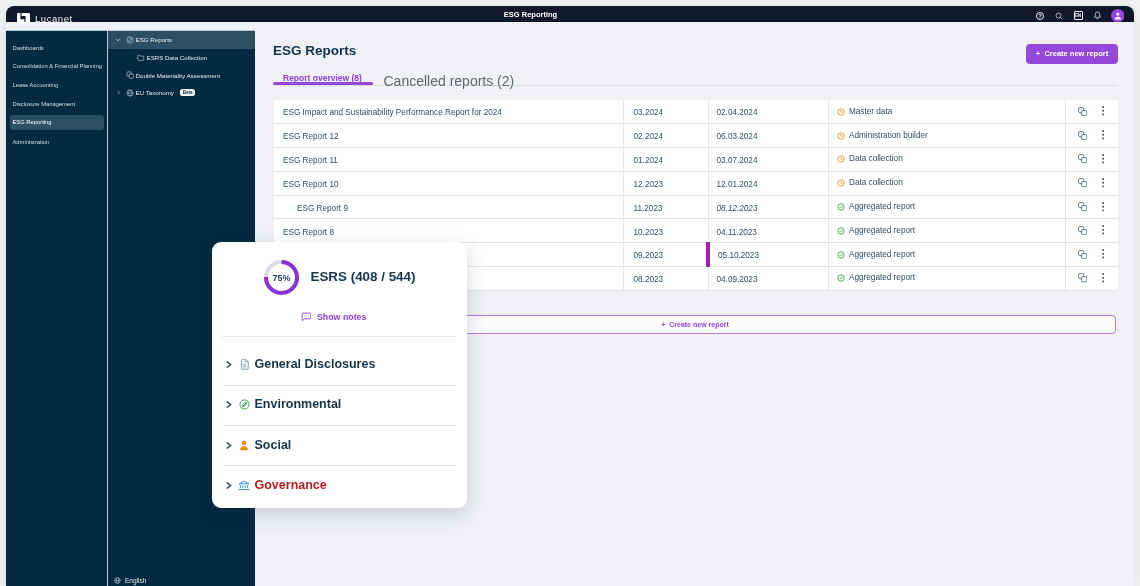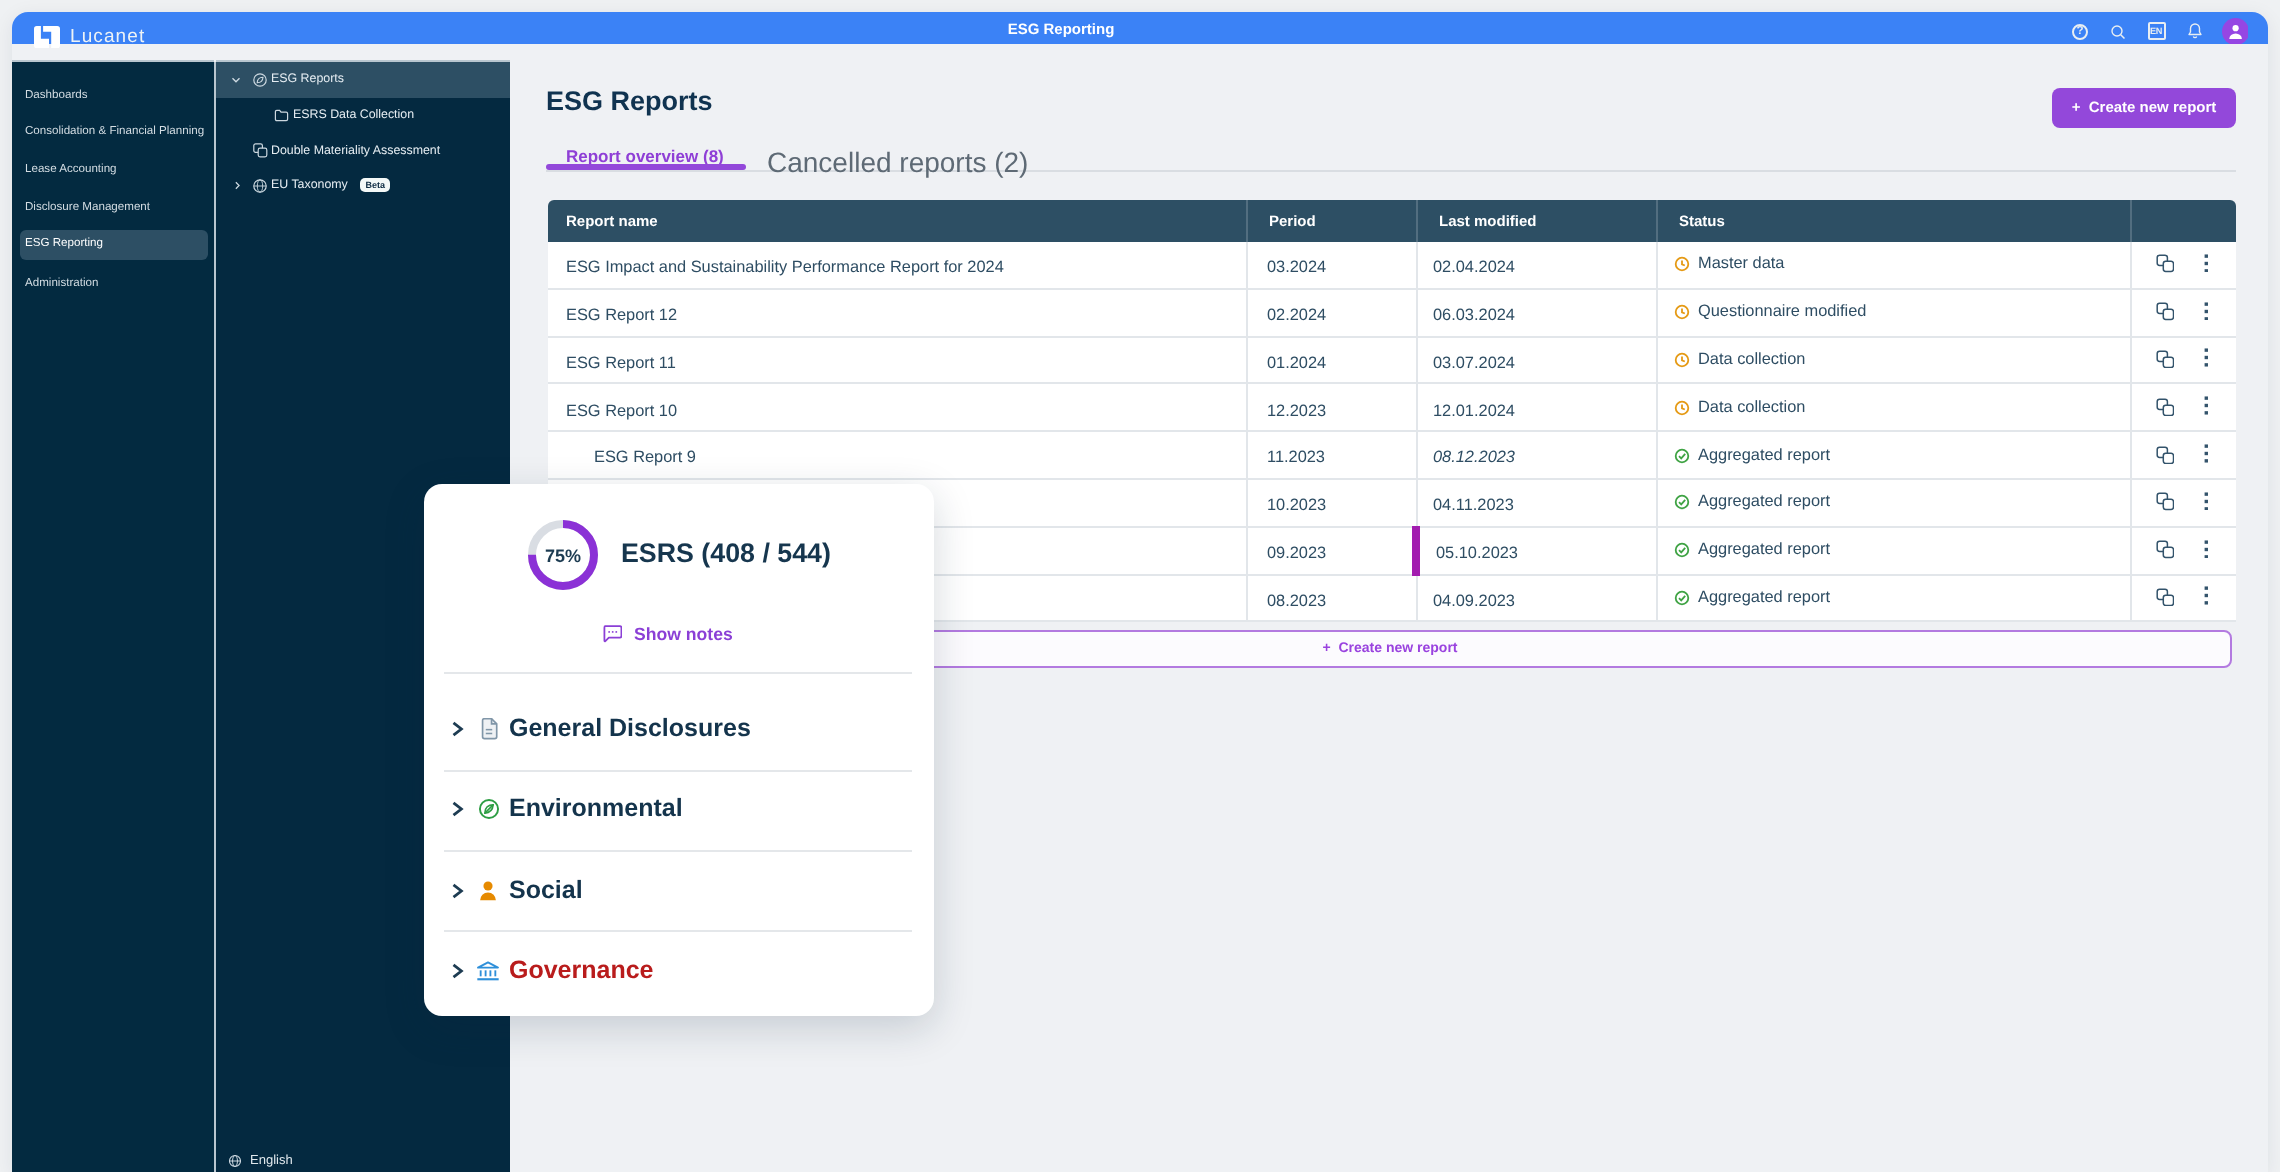--- a/index.html
+++ b/index.html
@@ -1,19 +1,19 @@
 <!DOCTYPE html>
 <html><head>
 <meta charset="utf-8">
 <style>
   * { margin:0; padding:0; box-sizing:border-box; }
   html,body { width:1140px; height:586px; overflow:hidden; background:#eff1f3; font-family:"Liberation Sans", sans-serif; }
   .abs { position:absolute; }
   #app { position:absolute; left:6px; top:6px; width:1128px; height:580px; border-radius:8px 8px 0 0; overflow:hidden; background:#eff1f4; box-shadow:0 2px 10px rgba(20,40,60,0.08); }
-  #topbar { position:absolute; left:0; top:0; width:1128px; height:16px; background:#3b82f6; }
+  #topbar { position:absolute; left:0; top:0; width:1128px; height:16px; background:#0f172a; }
   #col1 { position:absolute; left:0; top:24px; width:101px; height:556px; background:#032a40; border-top:1px solid #b9c6cf; }
   #tree { position:absolute; left:102px; top:24px; width:147px; height:556px; background:#042940; border-top:1px solid #b9c6cf; }
   #divider1 { position:absolute; left:101px; top:25px; width:1px; height:555px; background:#b9c6cf; }
   #main { position:absolute; left:249px; top:24px; width:879px; height:556px; background:#eff1f4; }
   .navitem { position:absolute; left:6.5px; white-space:nowrap; height:15px; line-height:15px; color:#d4dde3; font-size:5.8px; }
   .treetext { color:#e6edf2; font-size:6.2px; }
   svg { display:block; }
 </style>
 </head>
 <body>
@@ -100,31 +100,20 @@
   <div id="main">
     <div class="abs" style="left:18px;top:12.5px;font-size:13.5px;font-weight:bold;color:#103350;">ESG Reports</div>
     <div class="abs" style="left:771px;top:14px;width:92px;height:19.5px;background:#9348da;border-radius:4px;color:#fff;font-size:7.5px;font-weight:bold;text-align:center;line-height:19.5px;">+&nbsp;&nbsp;Create new report</div>
 
     <div class="abs" style="left:18px;top:32px;width:845px;height:24px;border-bottom:1px solid #d9dde2;"></div>
     <div class="abs" style="left:28px;top:42.5px;font-size:8.5px;font-weight:bold;color:#8f3fd6;">Report overview (8)</div>
     <div class="abs" style="left:18px;top:52.2px;width:100px;height:2.5px;background:#9348da;border-radius:2px;"></div>
     <div class="abs" style="left:128.5px;top:42.5px;font-size:14px;color:#5e6a75;">Cancelled reports (2)</div>
 
     <div class="abs" style="left:19px;top:70px;width:844px;">
-      <table style="width:844px;border-collapse:collapse;font-size:7.5px;color:#24425a;">
-        <tbody>
-            <tr style="background:#2d4f64;color:#fff;height:20.5px;font-weight:bold;">
-          <td style="width:349px;padding-left:9px;border-right:1px solid rgba(255,255,255,0.18);border-radius:3px 0 0 0;">Report name</td>
-          <td style="width:85px;padding-left:11px;border-right:1px solid rgba(255,255,255,0.18);">Period</td>
-          <td style="width:120px;padding-left:11px;border-right:1px solid rgba(255,255,255,0.18);">Last modified</td>
-          <td style="width:237px;padding-left:11px;border-right:1px solid rgba(255,255,255,0.18);">Status</td>
-          <td style="width:53px;border-radius:0 3px 0 0;"></td>
-        </tr>
-      </tbody>
-        </table>
       <div id="tbody">
           <table style="width:844px;border-collapse:collapse;font-size:8.2px;color:#2e4d63;background:#fff;">
             <tbody>
               <tr style="height:23.8px;border-bottom:1px solid #e2e6ea;">
                 <td style="width:349px;padding-left:9px;padding-top:2.5px;border-right:1px solid #e2e6ea;">ESG Impact and Sustainability Performance Report for 2024</td>
                 <td style="width:85px;padding-left:10px;padding-top:2.5px;border-right:1px solid #e2e6ea;">03.2024</td>
                 <td style="width:120px;padding-left:8px;padding-top:2.5px;border-right:1px solid #e2e6ea;">02.04.2024</td>
                 <td style="width:237px;border-right:1px solid #e2e6ea;">
                   <div style="position:relative;height:10px;">
                     <span style="position:absolute;left:8px;top:0.5px;"><svg width="8" height="8" viewBox="0 0 16 16" style="display:inline-block;vertical-align:-1.5px">
@@ -155,21 +144,21 @@
               <tr style="height:23.8px;border-bottom:1px solid #e2e6ea;">
                 <td style="width:349px;padding-left:9px;padding-top:2.5px;border-right:1px solid #e2e6ea;">ESG Report 12</td>
                 <td style="width:85px;padding-left:10px;padding-top:2.5px;border-right:1px solid #e2e6ea;">02.2024</td>
                 <td style="width:120px;padding-left:8px;padding-top:2.5px;border-right:1px solid #e2e6ea;">06.03.2024</td>
                 <td style="width:237px;border-right:1px solid #e2e6ea;">
                   <div style="position:relative;height:10px;">
                     <span style="position:absolute;left:8px;top:0.5px;"><svg width="8" height="8" viewBox="0 0 16 16" style="display:inline-block;vertical-align:-1.5px">
                         <circle cx="8" cy="8" r="6.3" fill="none" stroke="#e59a15" stroke-width="1.8"></circle>
                         <path d="M8 4.5 V8.3 L10.8 9.5" fill="none" stroke="#e59a15" stroke-width="1.8"></path>
                       </svg></span>
-                    <span style="position:absolute;left:20.5px;top:0;white-space:nowrap;">Questionnaire modified</span>
+                    <span style="position:absolute;left:20.5px;top:0;white-space:nowrap;">Administration builder</span>
                   </div>
                 </td>
                 <td style="width:53px;">
                   <div style="position:relative;height:11px;">
                     <span style="position:absolute;left:12px;top:0.5px;">
                       <svg width="9.5" height="9.5" viewBox="0 0 19 19">
                         <rect x="1.2" y="1.2" width="10.2" height="10.2" rx="2.4" fill="none" stroke="#33536b" stroke-width="1.5"></rect>
                         <rect x="7.3" y="7.3" width="10.2" height="10.2" rx="2.4" fill="#fff" stroke="#33536b" stroke-width="1.5"></rect>
                       </svg>
                     </span>

